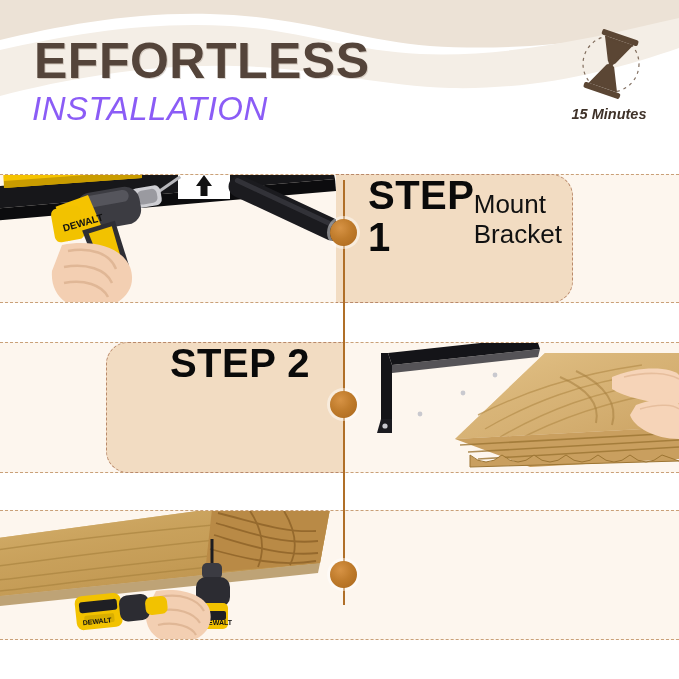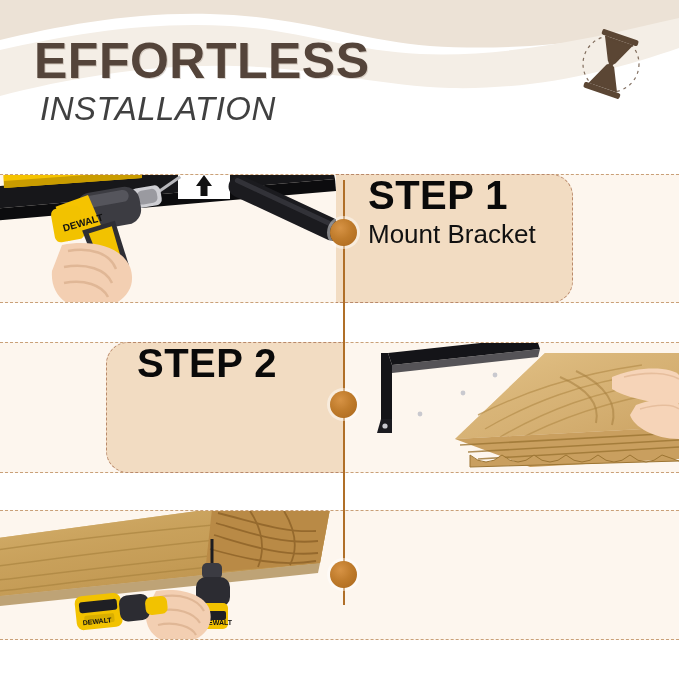--- a/index.html
+++ b/index.html
@@ -25,26 +25,26 @@
     left: 34px; top: 36px;
     font-size: 50px;
     font-weight: 700;
     letter-spacing: 0.5px;
     color: #54443a;
     line-height: 1;
     text-shadow: 1px 1px 0 rgba(120,100,85,.25);
   }
   .subhead {
     position: absolute;
-    left: 40px; top: 92px;
+    left: 32px; top: 92px;
     font-size: 33px;
     font-style: italic;
     font-weight: 400;
     letter-spacing: 0.5px;
-    color: #404040;
+    color: #8b5cf6;
     line-height: 1;
   }
 
   
   .badge { position:absolute; left:545px; top:28px; width:128px; text-align:center; }
   .badge-icon { width:128px; height:72px; display:block; }
   .badge-text {
     margin-top: 6px;
     font-size: 14.5px;
     font-style: italic;
@@ -66,21 +66,22 @@
   .band-1 { top: 174px; height: 129px; }
   .band-2 { top: 342px; height: 131px; }
   .band-3 { top: 510px; height: 130px; }
 
   
   .card {
     position: absolute;
     background: #f2dcc2;
     border: 1px dashed #b9896a;
     display: flex;
-    flex-direction: column;
+    flex-direction: row;
+    justify-content: center;
     z-index: 6;
   }
   .card-right {
     left: 336px; right: 106px;
     border-left: none;
     border-top-right-radius: 22px;
     border-bottom-right-radius: 22px;
   }
   .card-left {
     left: 106px; right: 336px;
@@ -97,21 +98,21 @@
     font-weight: 700;
     color: #0a0a0a;
     letter-spacing: 0.5px;
     line-height: 1.04;
   }
   .step-sub {
     font-size: 26px;
     font-weight: 400;
     color: #111111;
     line-height: 1.16;
-    margin-top: 2px;
+    margin-top: 14px;
   }
 
   
   .timeline {
     position: absolute;
     left: 343px; top: 180px;
     width: 2px; height: 425px;
     background: #b06f28;
     z-index: 8;
   }
@@ -153,20 +154,21 @@
         <circle cx="66" cy="36" r="28" fill="none" stroke="#6b5543" stroke-width="1.2" stroke-dasharray="3 4" opacity="0.85"></circle>
         <g transform="rotate(19 66 36)" fill="#5b4634">
           <rect x="47" y="5" width="38" height="6" rx="2"></rect>
           <rect x="47" y="61" width="38" height="6" rx="2"></rect>
           <path d="M51,11 L81,11 L70,34 C67.5,36.6 67.5,36.6 70,38 L81,61 L51,61 L62,38 C64.5,36.6 64.5,36.6 62,34 Z"></path>
           <path d="M53.5,13.5 L78.5,13.5 L67.6,33.4 C66.2,34.8 65.8,34.8 64.4,33.4 Z" fill="#5b4634"></path>
         </g>
       </svg>
     </span>
     <div class="badge-text">
+      <div>15 Minutes</div>
     </div>
   </div>
 
   <div class="band band-1">
     <svg class="photo" viewBox="0 0 679 129" preserveAspectRatio="none" aria-hidden="true">
       <rect width="679" height="129" fill="#fdf6ee"></rect>
 
       <g>
         <path d="M-10,12 L330,-18 L335,4 L-10,34 Z" fill="#17171a"></path>
         <path d="M-10,34 L335,4 L336,16 L-10,46 Z" fill="#0c0c0e"></path>

